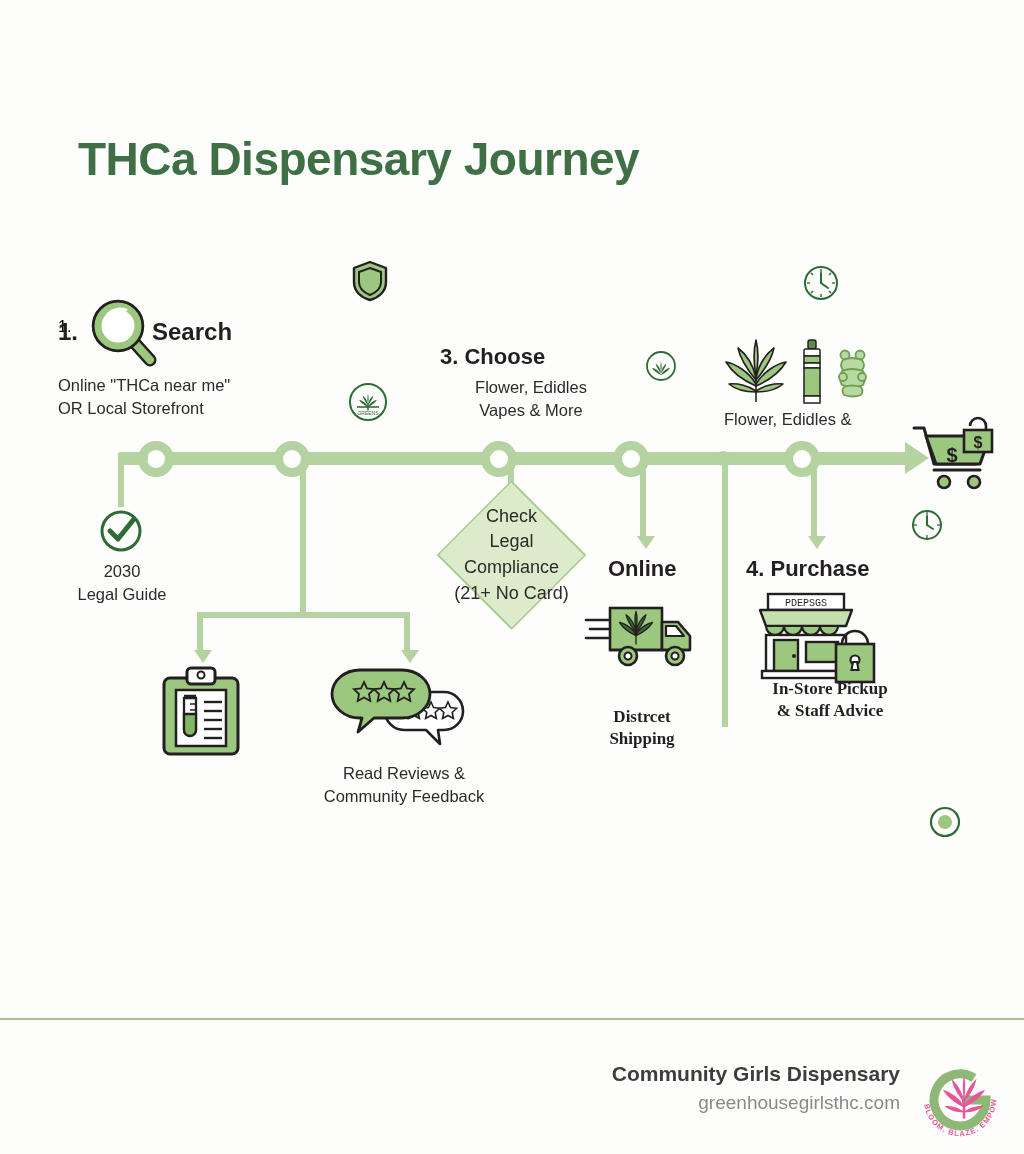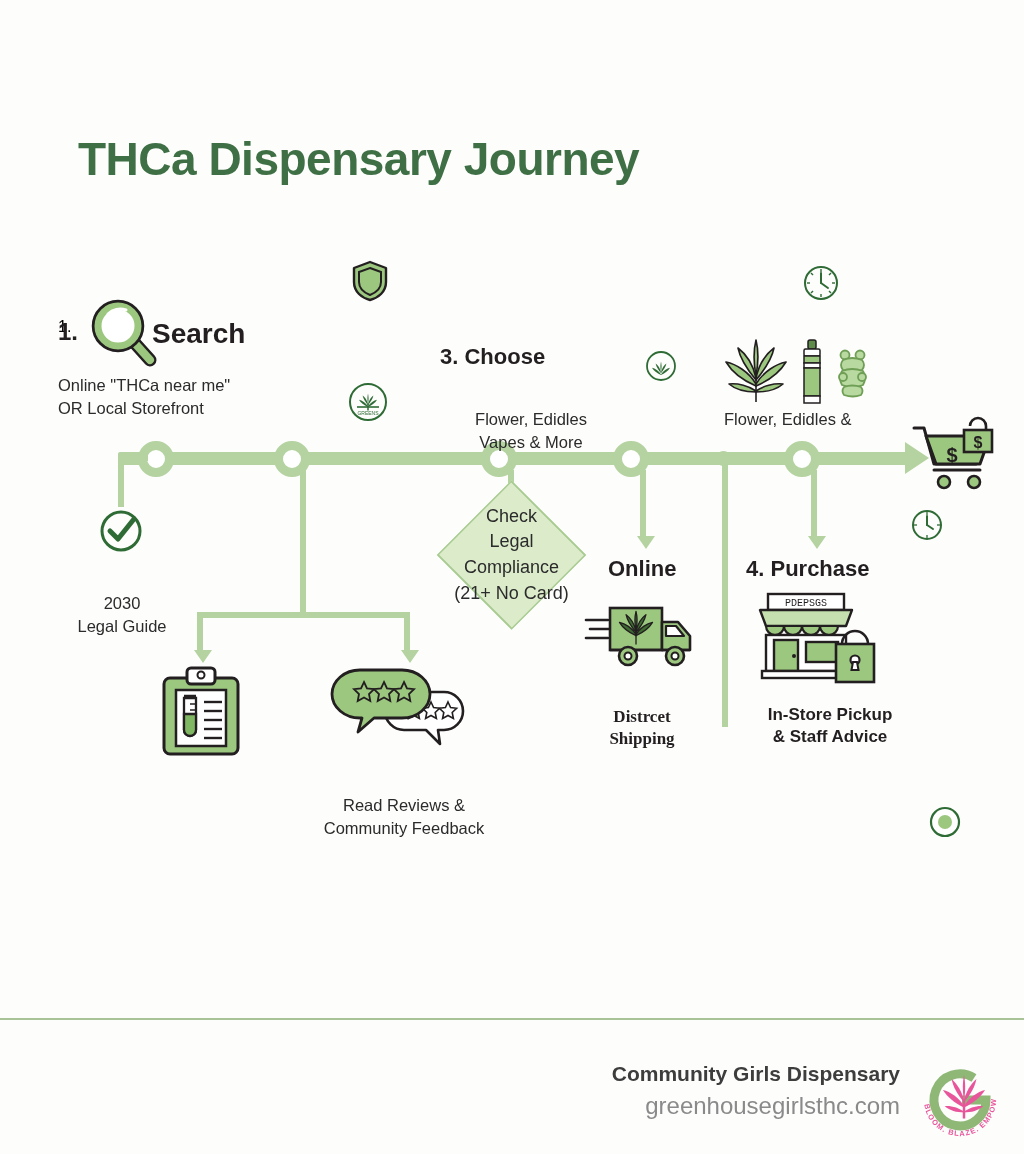--- a/index.html
+++ b/index.html
@@ -23,21 +23,21 @@
 
   
   .step-head {
     font-size: 22px; font-weight: bold; color: #231f20;
     white-space: nowrap;
   }
   .body-txt {
     font-size: 16.5px; color: #2b2b2b; line-height: 1.38;
     white-space: pre-line;
   }
-  .body-txt.center { text-align: center; margin-top: 32px; }
+  .body-txt.center { text-align: center; }
   .bold-txt {
     font-size: 17px; font-weight: bold; color: #231f20;
     line-height: 1.32; white-space: pre-line; text-align: center;
   }
 
   
   #tl-line {
     left: 118px; top: 452px; width: 800px; height: 13px;
     background: #b4d3a0; border-radius: 2px;
   }
@@ -90,21 +90,21 @@
   #footer-rule {
     left: 0; top: 1018px; width: 1024px; height: 2px; background: #a8c396;
   }
   #footer-name {
     right: 124px; top: 1062px;
     font-size: 21px; font-weight: bold; color: #3d3d3d;
     white-space: nowrap; text-align: right;
   }
   #footer-url {
     right: 124px; top: 1092px;
-    font-size: 24px; color: #8a8a8a;
+    font-size: 19px; color: #8a8a8a;
     white-space: nowrap; text-align: center;
   }
 
   svg { display: block; overflow: visible; }
 </style>
 </head>
 <body>
 
 <div id="canvas">
 
@@ -135,21 +135,21 @@
   <div class="abs conn conn-v" style="left:640px; top:470px; height:68px;"></div>
   <div class="abs arrow-down" style="left:643px; top:536px;"></div>
 
   <div class="abs conn conn-v" style="left:722px; top:462px; height:265px;"></div>
 
   <div class="abs conn conn-v" style="left:811px; top:470px; height:68px;"></div>
   <div class="abs arrow-down" style="left:814px; top:536px;"></div>
 
   <div class="abs" style="left:58px; top:318px;">1.</div>
   <div class="abs" style="left:58px; top:318px; font-size:24px; font-weight:bold; color:#231f20;">1.</div>
-  <div class="abs" style="left:152px; top:318px; font-size:28px; font-weight:bold; color:#231f20;">Search</div>
+  <div class="abs" style="left:152px; top:318px; font-size:24px; font-weight:bold; color:#231f20;">Search</div>
 
   <div class="abs" style="left:88px; top:298px;">
     <svg width="78" height="72" viewBox="0 0 78 72">
       <line x1="44" y1="42" x2="62" y2="62" stroke="#231f20" stroke-width="13" stroke-linecap="round"></line>
       <line x1="44" y1="42" x2="62" y2="62" stroke="#9cc77f" stroke-width="8" stroke-linecap="round"></line>
       <circle cx="30" cy="28" r="24" fill="#ffffff" stroke="#231f20" stroke-width="4.5"></circle>
       <circle cx="30" cy="28" r="20" fill="none" stroke="#9cc77f" stroke-width="7"></circle>
       <path d="M20 16 A17 17 0 0 1 38 12" fill="none" stroke="#ffffff" stroke-width="3" stroke-linecap="round"></path>
     </svg>
   </div>
@@ -315,21 +315,21 @@
       <rect x="56" y="50" width="32" height="20" fill="#9cc77f" stroke="#231f20" stroke-width="2.4"></rect>
       <rect x="12" y="79" width="88" height="7" fill="#ffffff" stroke="#231f20" stroke-width="2.4"></rect>
 
       <path d="M92 52 a13 13 0 0 1 26 0" fill="none" stroke="#231f20" stroke-width="2.6"></path>
       <rect x="86" y="52" width="38" height="38" fill="#9cc77f" stroke="#231f20" stroke-width="2.6"></rect>
       <circle cx="105" cy="68" r="4.5" fill="#ffffff" stroke="#231f20" stroke-width="2.2"></circle>
       <path d="M103 70 l-1.5 8 h7 l-1.5 -8 Z" fill="#ffffff" stroke="#231f20" stroke-width="2"></path>
     </svg>
   </div>
 
-  <div class="abs bold-txt" style="left:730px; top:704px; width:200px;">In-Store Pickup
+  <div class="abs bold-txt" style="left:730px; top:678px; width:200px;font-family:Liberation Serif, serif;">In-Store Pickup
 &amp; Staff Advice</div>
 
   <div class="abs" style="left:912px; top:422px;">
     <svg width="86" height="68" viewBox="0 0 86 68">
       <path d="M2 6 h10 l10 36 h42" fill="none" stroke="#231f20" stroke-width="3" stroke-linecap="round" stroke-linejoin="round"></path>
       <path d="M14 14 h64 l-10 28 h-44 Z" fill="#9cc77f" stroke="#231f20" stroke-width="3" stroke-linejoin="round"></path>
       <path d="M22 48 h46" fill="none" stroke="#231f20" stroke-width="3" stroke-linecap="round"></path>
       <circle cx="32" cy="60" r="6" fill="#9cc77f" stroke="#231f20" stroke-width="2.6"></circle>
       <circle cx="62" cy="60" r="6" fill="#9cc77f" stroke="#231f20" stroke-width="2.6"></circle>
 

